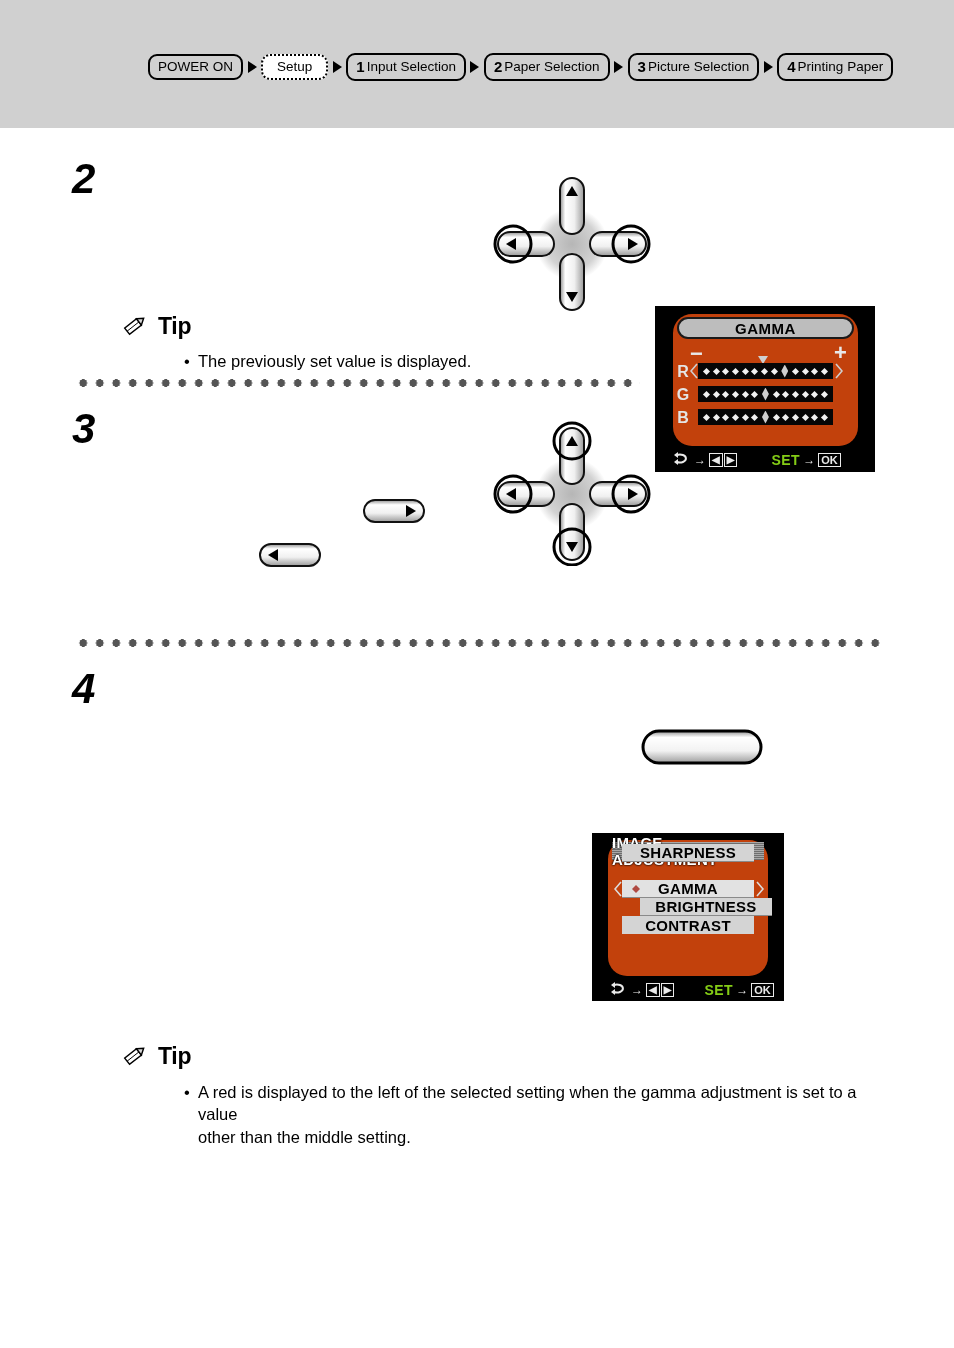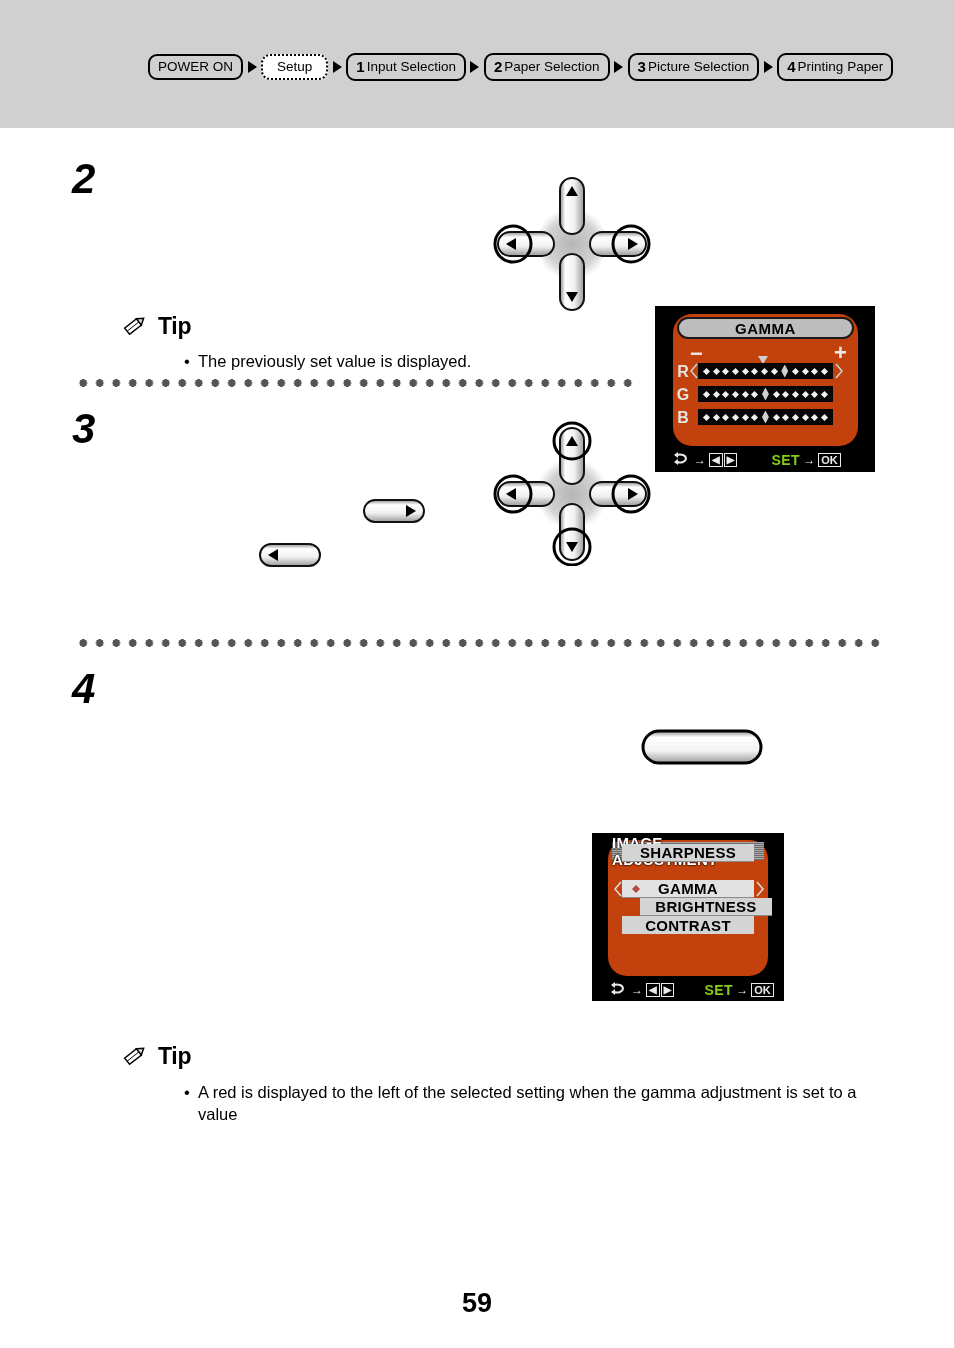--- a/index.html
+++ b/index.html
@@ -501,17 +501,17 @@
           <polygon points="18,8 24,12 18,16" fill="#d8d8d8" stroke="#000" stroke-width="1.4"></polygon>
           <line x1="3" y1="12" x2="18" y2="12" stroke="#000" stroke-width="0.9"></line>
         </g>
       </svg>
     </span>
     <span class="tip-label">Tip</span>
   </div>
   <div class="tip-body" style="left:184px; top:1081px; width:712px;">
     <span class="bullet">•</span>
     <span class="btext">A red      is displayed to the left of the selected setting when the gamma adjustment is set to a value</span>
-  </div>
-
-  <div class="page-num" style="left:0; top:1288px;">59</div>
+    <span class="btext">other than the middle setting.</span>
+  </div>
+
 
 </div>
 
 </body></html>

